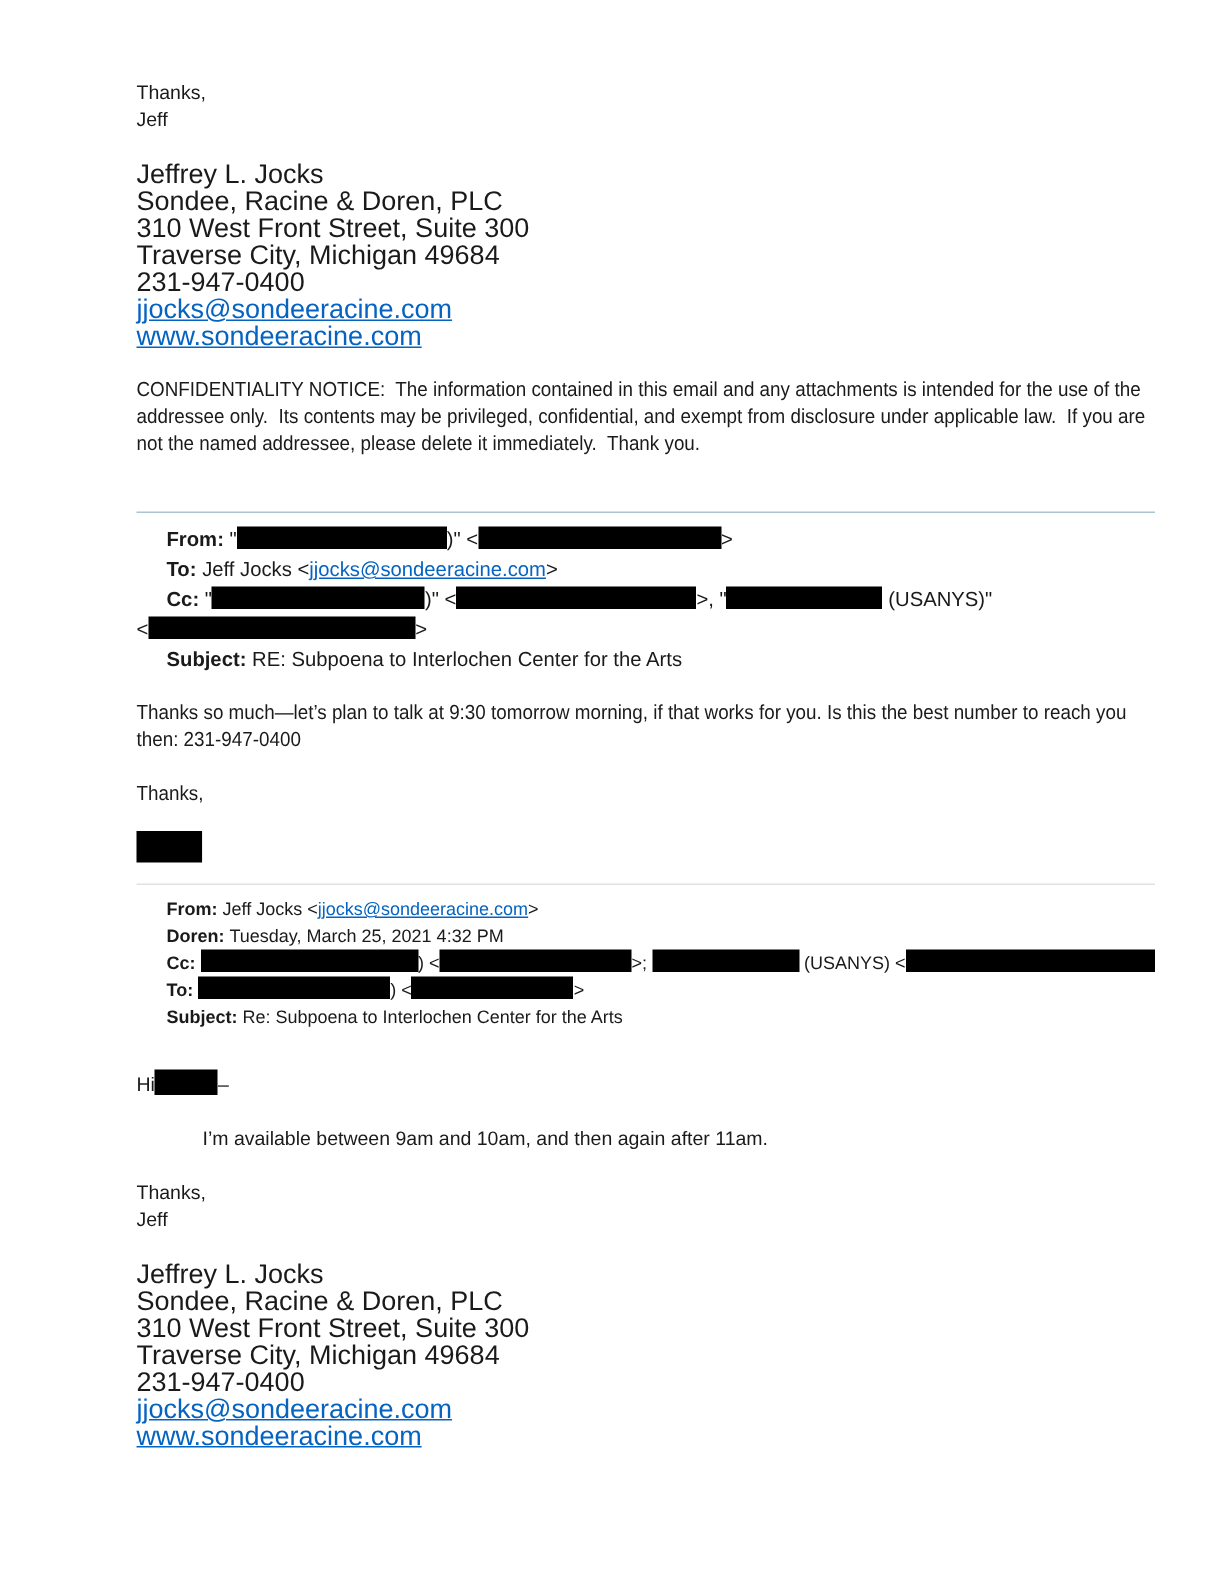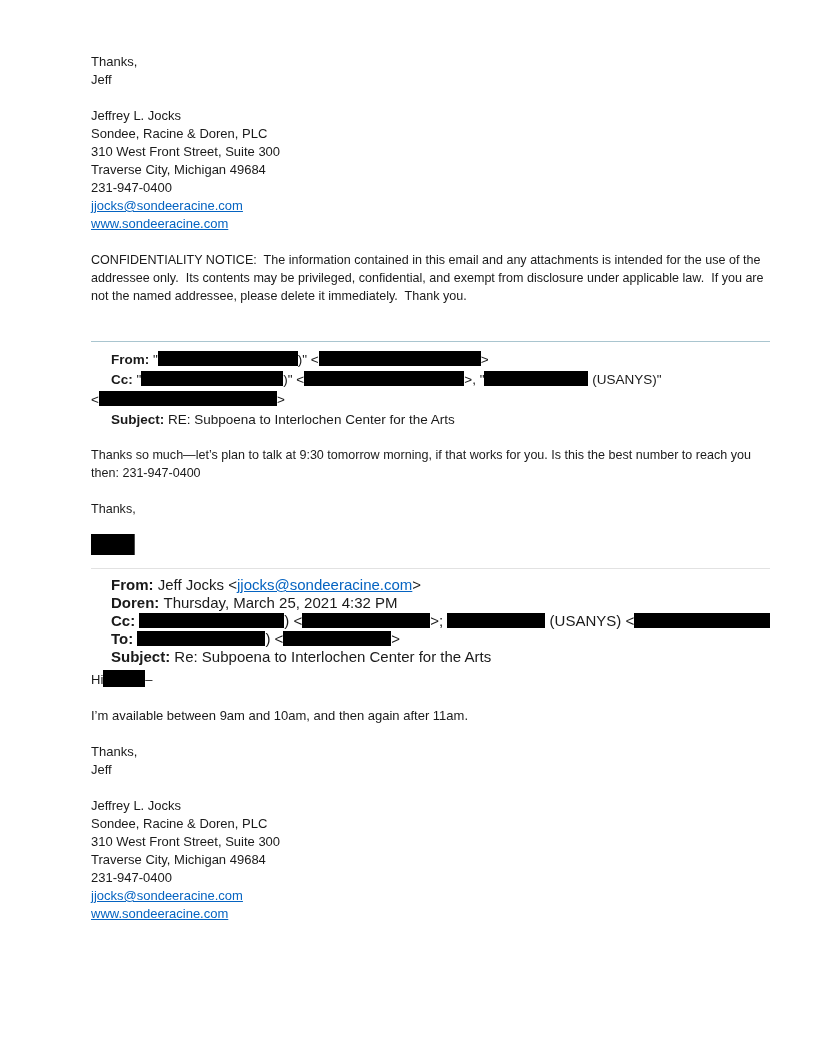--- a/index.html
+++ b/index.html
@@ -9,51 +9,51 @@
     height: 1056px;
     margin: 0 auto;
     background: #ffffff;
     overflow: hidden;
     font-family: "Liberation Sans", sans-serif;
     color: #1a1a1a;
     box-sizing: border-box;
     padding: 53px 45px 0 45px;
   }
   .line, .hrow { white-space: pre; font-size: 13px; line-height: 18px; }
-  .sig .line { font-size: 13px; line-height: 18px; }
+  .sig .line { font-size: 18px; line-height: 18px; }
   .gap18 { height: 18px; }
   .condensed {
     width: 810px;
     transform: scaleX(0.93);
     transform-origin: 0 0;
   }
   .condensed .line { font-size: 13.5px; }
   .hdr1 .hrow { font-size: 13.5px; line-height: 20px; }
-  .hdr2 .hrow { font-size: 15px; line-height: 18px; }
+  .hdr2 .hrow { font-size: 12px; line-height: 18px; }
   .bold { font-weight: bold; padding-left: 20px; }
   a.email-link { color: #0563c1; text-decoration: underline; margin-top: 16px; }
   .redact {
     display: inline-block;
     background: #000000;
     height: 15px;
     vertical-align: -2px;
   }
   .divider-blue {
     border: none; border-top: 1px solid #a9c5cf;
     margin: 36px 0 8px 0; width: 726px;
   }
   .divider-gray {
     border: none; border-top: 1px solid #e2e2e2;
     margin: 12px 0 7px 0; width: 726px;
   }
   .body1 { margin-top: 16px; }
   .thanks1 { margin-top: 18px; }
   .signoff-block { margin-top: 16px; }
-  .greet2 { margin-top: 4px; }
-  .body2 { margin-top: 18px; }
+  .greet2 { margin-top: 26px; }
+  .body2 { margin-top: 18px; margin-left: 44px; }
   .closing2 { margin-top: 18px; }
   .sig2 { margin-top: 18px; }
 </style>
 </head>
 <body>
 
 <div class="page">
 
   <div class="closing-top">
       <div class="line">Thanks,</div>
@@ -77,41 +77,42 @@
   <div class="condensed">
       <div class="line">CONFIDENTIALITY NOTICE:  The information contained in this email and any attachments is intended for the use of the</div>
       <div class="line">addressee only.  Its contents may be privileged, confidential, and exempt from disclosure under applicable law.  If you are</div>
       <div class="line">not the named addressee, please delete it immediately.  Thank you.</div>
     </div>
 
   <hr class="divider-blue">
 
   <div class="hdr1">
     <div class="hrow"><span class="bold">From: </span><span>"</span><span class="redact" style="width: 140px;"></span><span>)" &lt;</span><span class="redact" style="width: 162px;"></span><span>&gt;</span></div>
+    <div class="hrow"><span class="bold">To: </span><span>Jeff Jocks &lt;</span><a href="#" class="email-link">jjocks@sondeeracine.com</a><span>&gt;</span></div>
     <div class="hrow"><span class="bold">Cc: </span><span>"</span><span class="redact" style="width: 142px;"></span><span>)" &lt;</span><span class="redact" style="width: 160px;"></span><span>&gt;, "</span><span class="redact" style="width: 104px;"></span><span> (USANYS)"</span></div>
     <div class="hrow"><span>&lt;</span><span class="redact" style="width: 178px;"></span><span>&gt;</span></div>
     <div class="hrow"><span class="bold">Subject: </span><span>RE: Subpoena to Interlochen Center for the Arts</span></div>
   </div>
 
   <div class="condensed body1">
       <div class="line">Thanks so much—let’s plan to talk at 9:30 tomorrow morning, if that works for you. Is this the best number to reach you</div>
       <div class="line">then: 231-947-0400</div>
     </div>
 
   <div class="condensed thanks1">
     <div class="line">Thanks,</div>
   </div>
 
   <div class="condensed signoff-block"><span class="redact" style="width: 47px; height: 21px; vertical-align: -3px;"></span></div>
 
   <hr class="divider-gray">
 
   <div class="hdr2">
     <div class="hrow"><span class="bold">From: </span><span>Jeff Jocks &lt;</span><a href="#" class="email-link">jjocks@sondeeracine.com</a><span>&gt;</span></div>
-    <div class="hrow"><span class="bold">Doren: </span><span>Thursday, March 25, 2021 4:32 PM</span></div>
+    <div class="hrow"><span class="bold">Doren: </span><span>Tuesday, March 25, 2021 4:32 PM</span></div>
     <div class="hrow"><span class="bold">Cc: </span><span class="redact" style="width: 145px;"></span><span>) &lt;</span><span class="redact" style="width: 128px;"></span><span>&gt;; </span><span class="redact" style="width: 98px;"></span><span> (USANYS) &lt;</span><span class="redact" style="width: 195px;"></span><span>&gt;</span></div>
     <div class="hrow"><span class="bold">To: </span><span class="redact" style="width: 128px;"></span><span>) &lt;</span><span class="redact" style="width: 108px;"></span><span>&gt;</span></div>
     <div class="hrow"><span class="bold">Subject: </span><span>Re: Subpoena to Interlochen Center for the Arts</span></div>
   </div>
 
   <div class="hrow greet2"><span>Hi</span><span class="redact" style="width: 42px; height: 17px; vertical-align: -3px;"></span><span>–</span></div>
 
   <div class="line body2">I’m available between 9am and 10am, and then again after 11am.</div>
 
   <div class="closing2">

